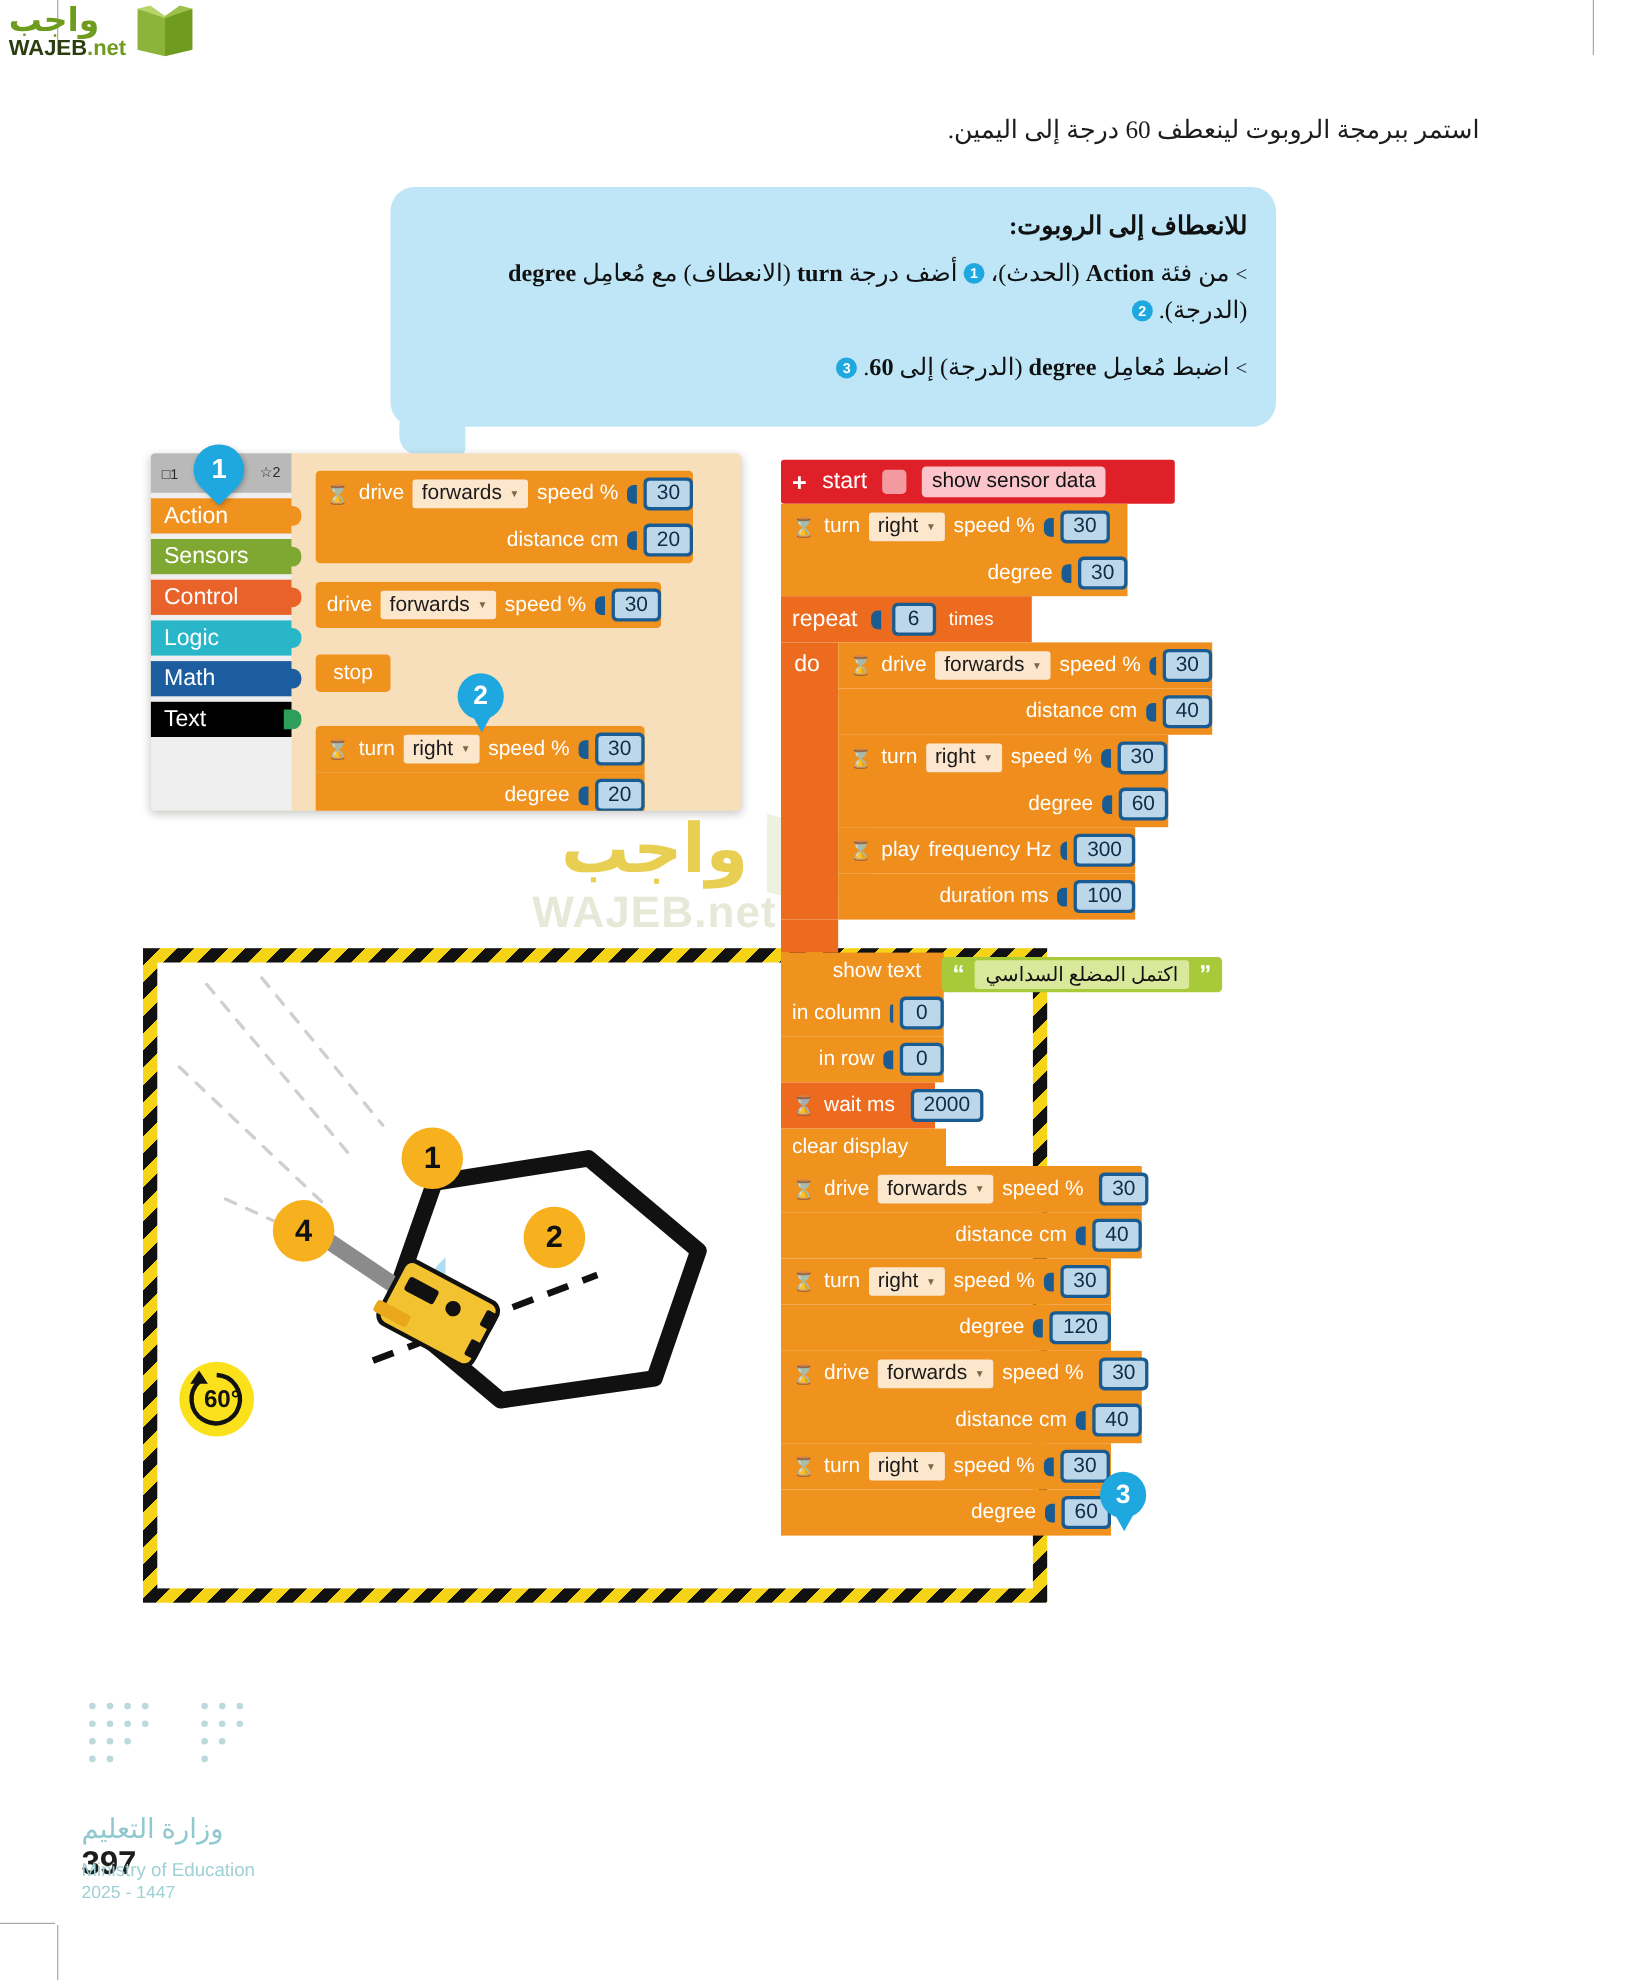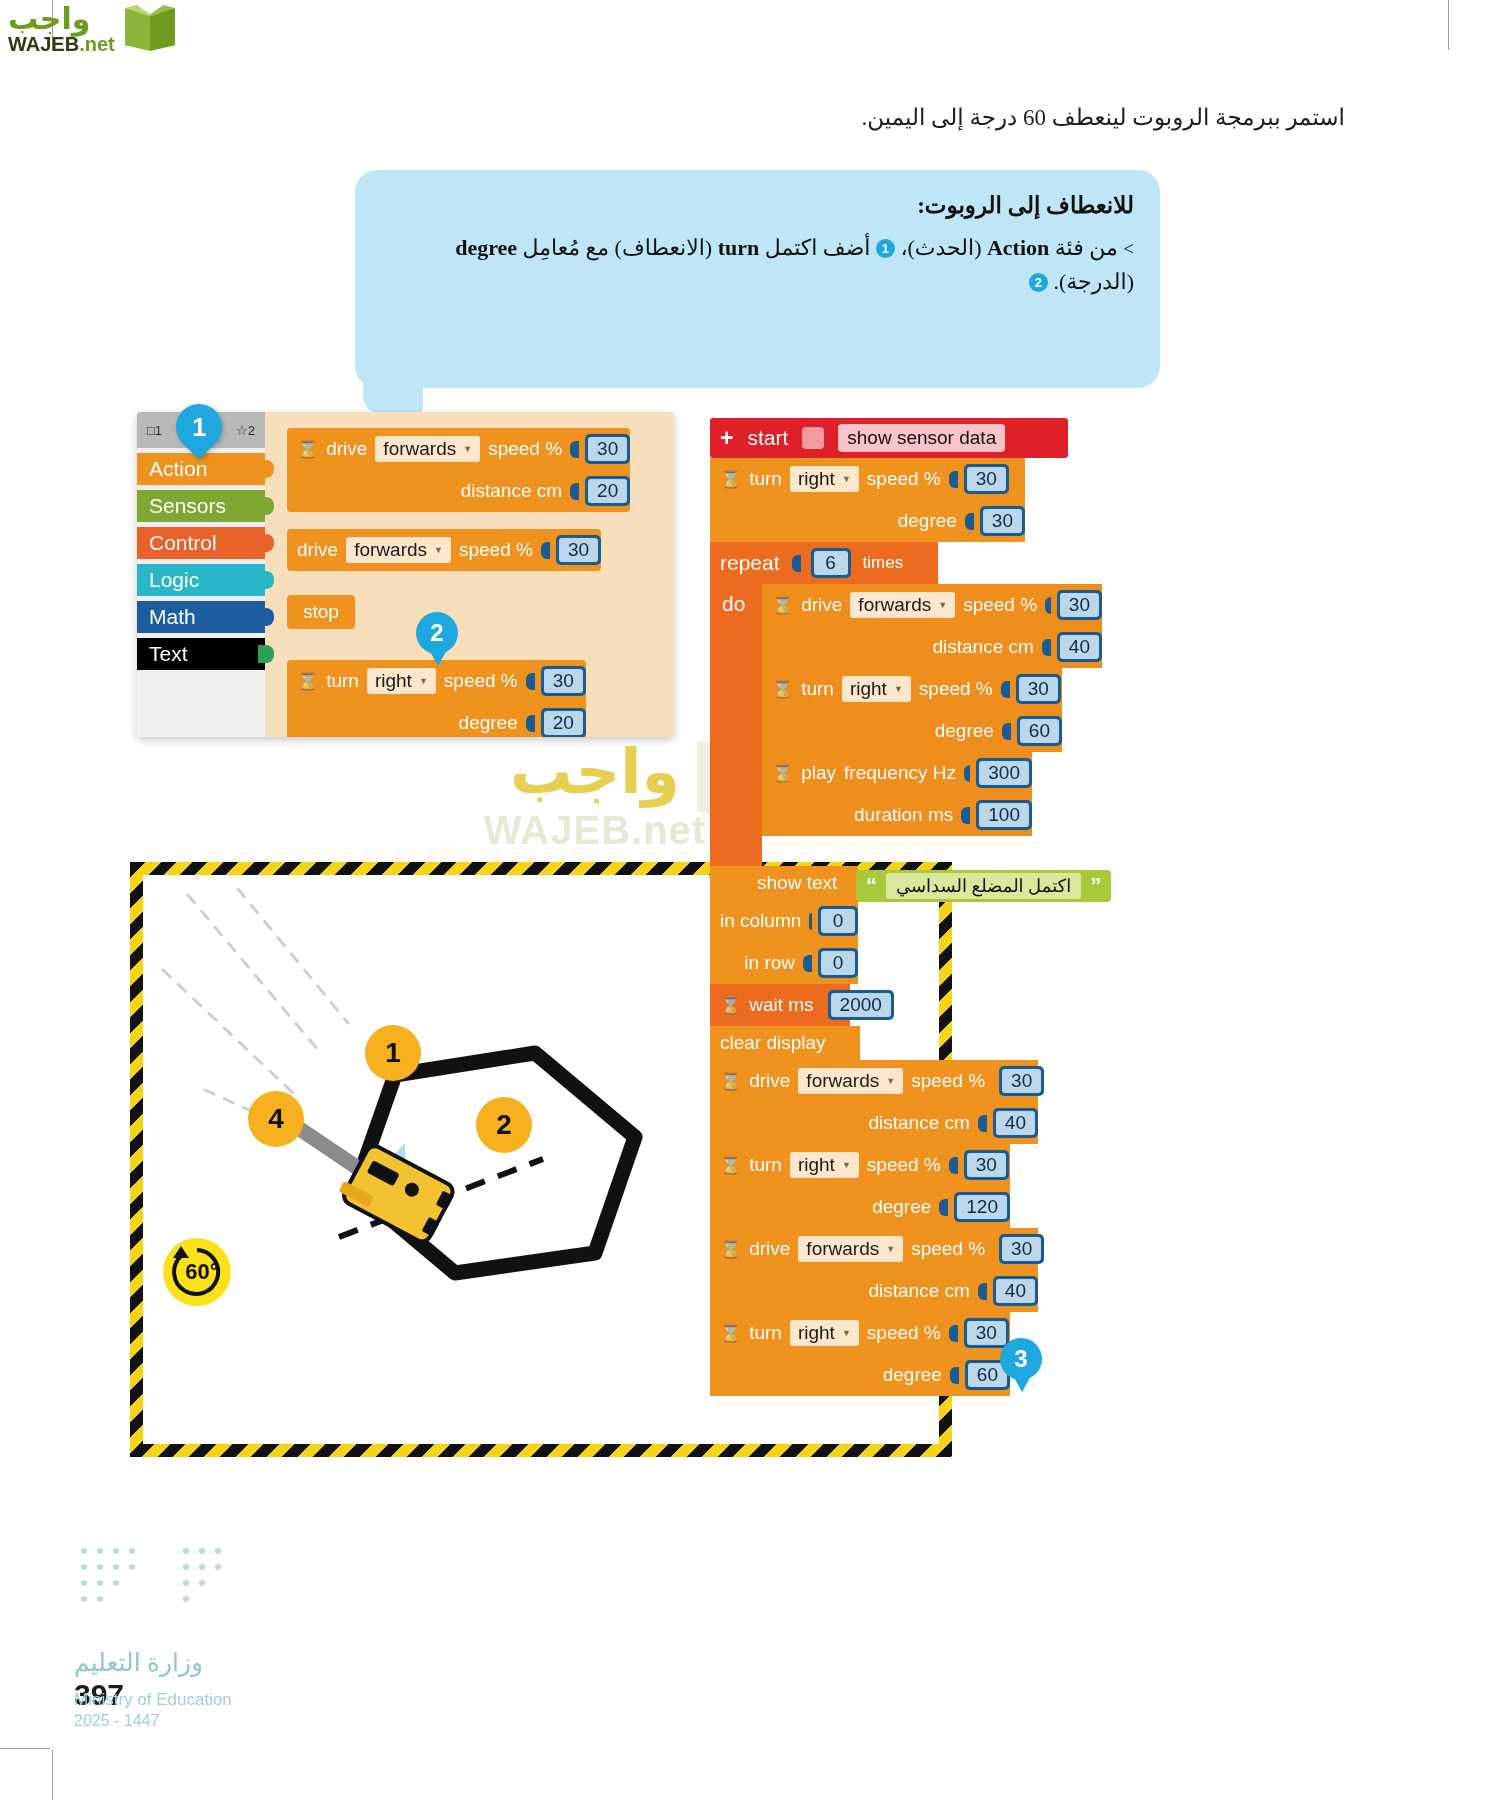--- a/index.html
+++ b/index.html
@@ -162,28 +162,36 @@
 
 <div class="callout">
   <div class="c-title">للانعطاف إلى الروبوت:</div>
 
   <div class="c-line">
     <span class="arrow-b">&gt;</span>
     <span>من فئة</span>
     <b>Action</b>
     <span>(الحدث)،</span>
     <span class="inline-num">1</span>
-    <span>أضف اكتمل</span>
+    <span>أضف درجة</span>
     <b>turn</b>
     <span>(الانعطاف) مع مُعامِل</span>
     <b>degree</b>
     <span>(الدرجة).</span>
     <span class="inline-num">2</span>
   </div>
 
+  <div class="c-line" style="margin-top:18px;">
+    <span class="arrow-b">&gt;</span>
+    <span>اضبط مُعامِل</span>
+    <b>degree</b>
+    <span>(الدرجة) إلى</span>
+    <b>60</b><span>.</span>
+    <span class="inline-num">3</span>
+  </div>
 </div>
 
 <div class="palette">
   <div class="pal-col">
     <div class="pal-head">
       <span>□<span>1</span></span>
       <span>☆<span>2</span></span>
     </div>
     <div class="pal-item" style="background:#f0921e;">
         <span>Action</span>

